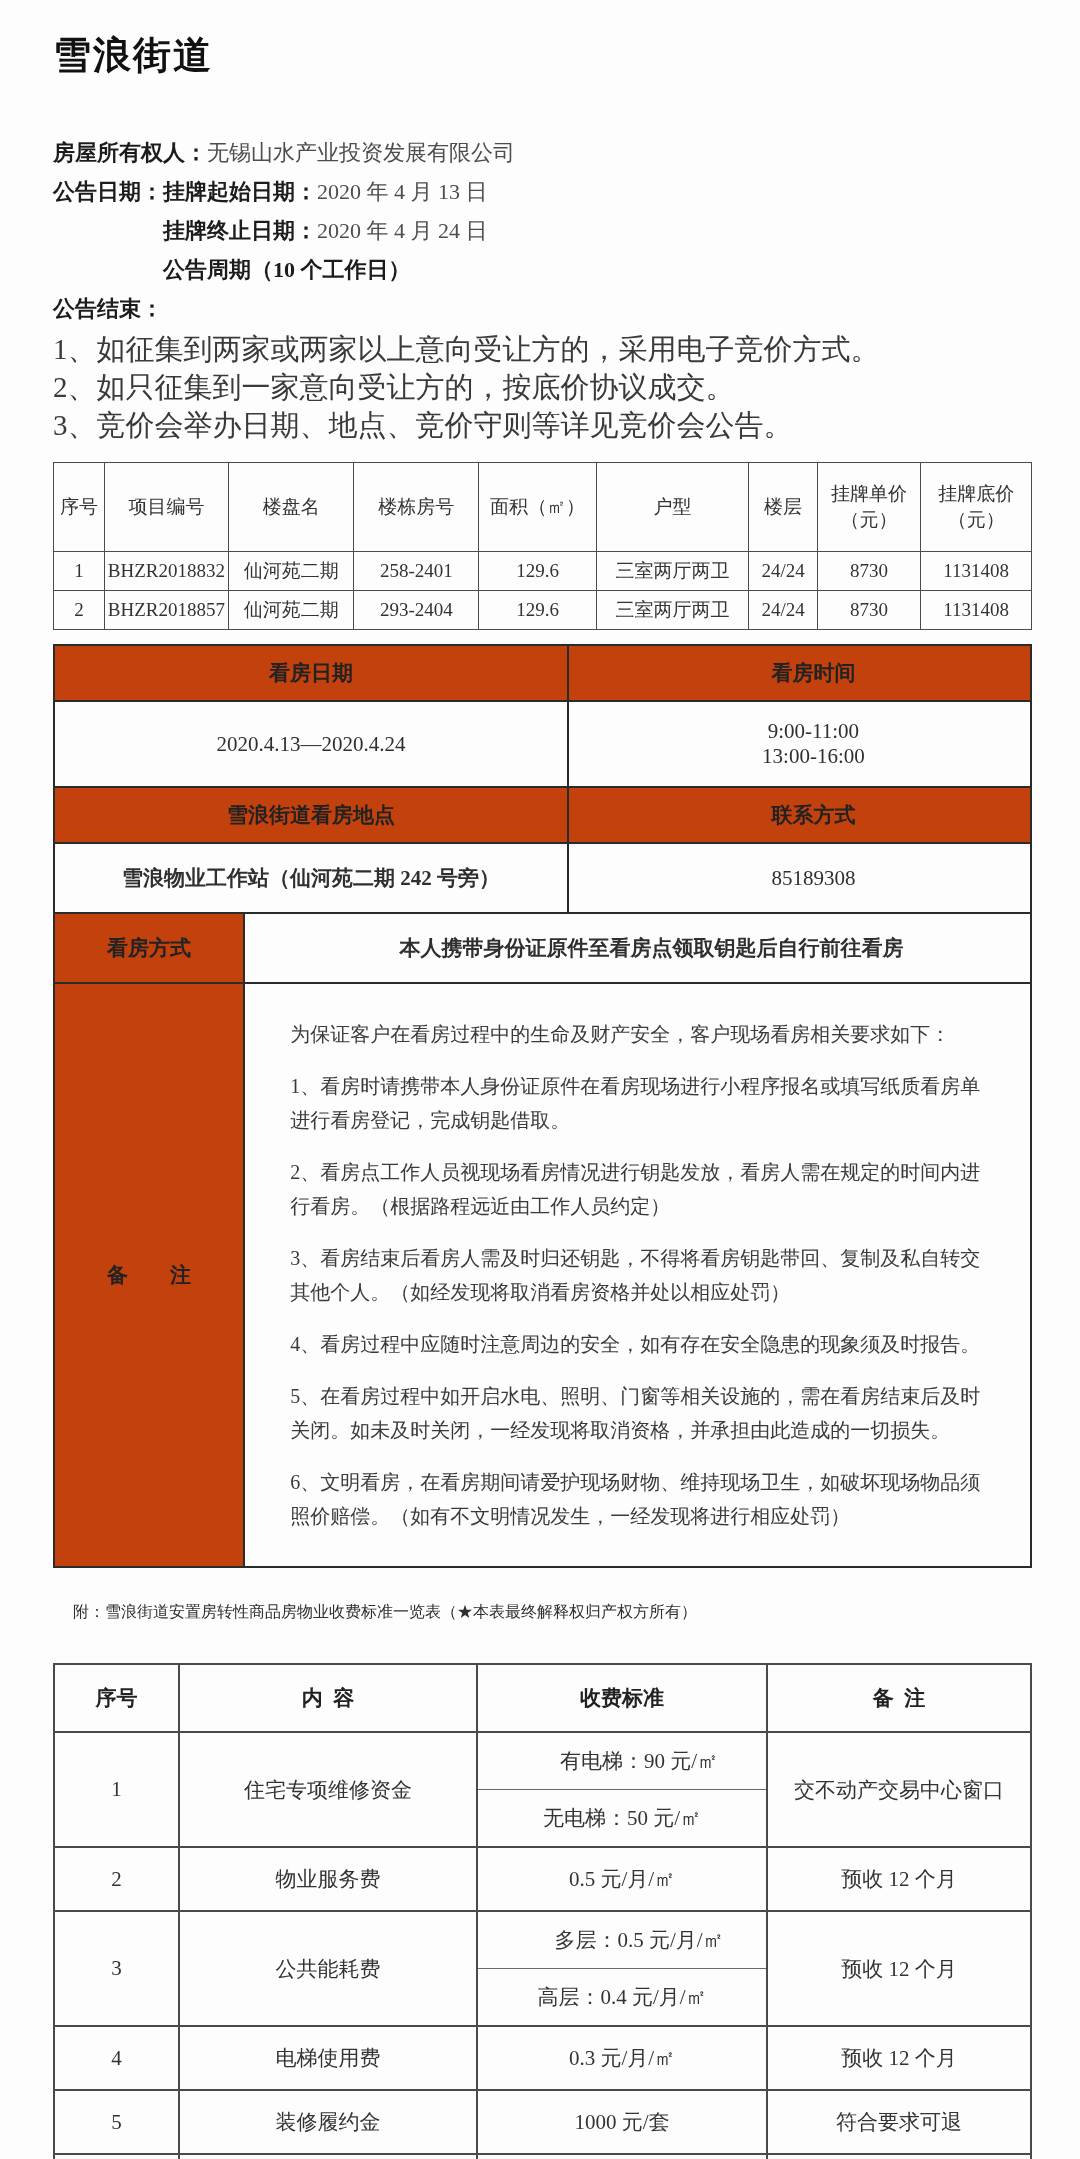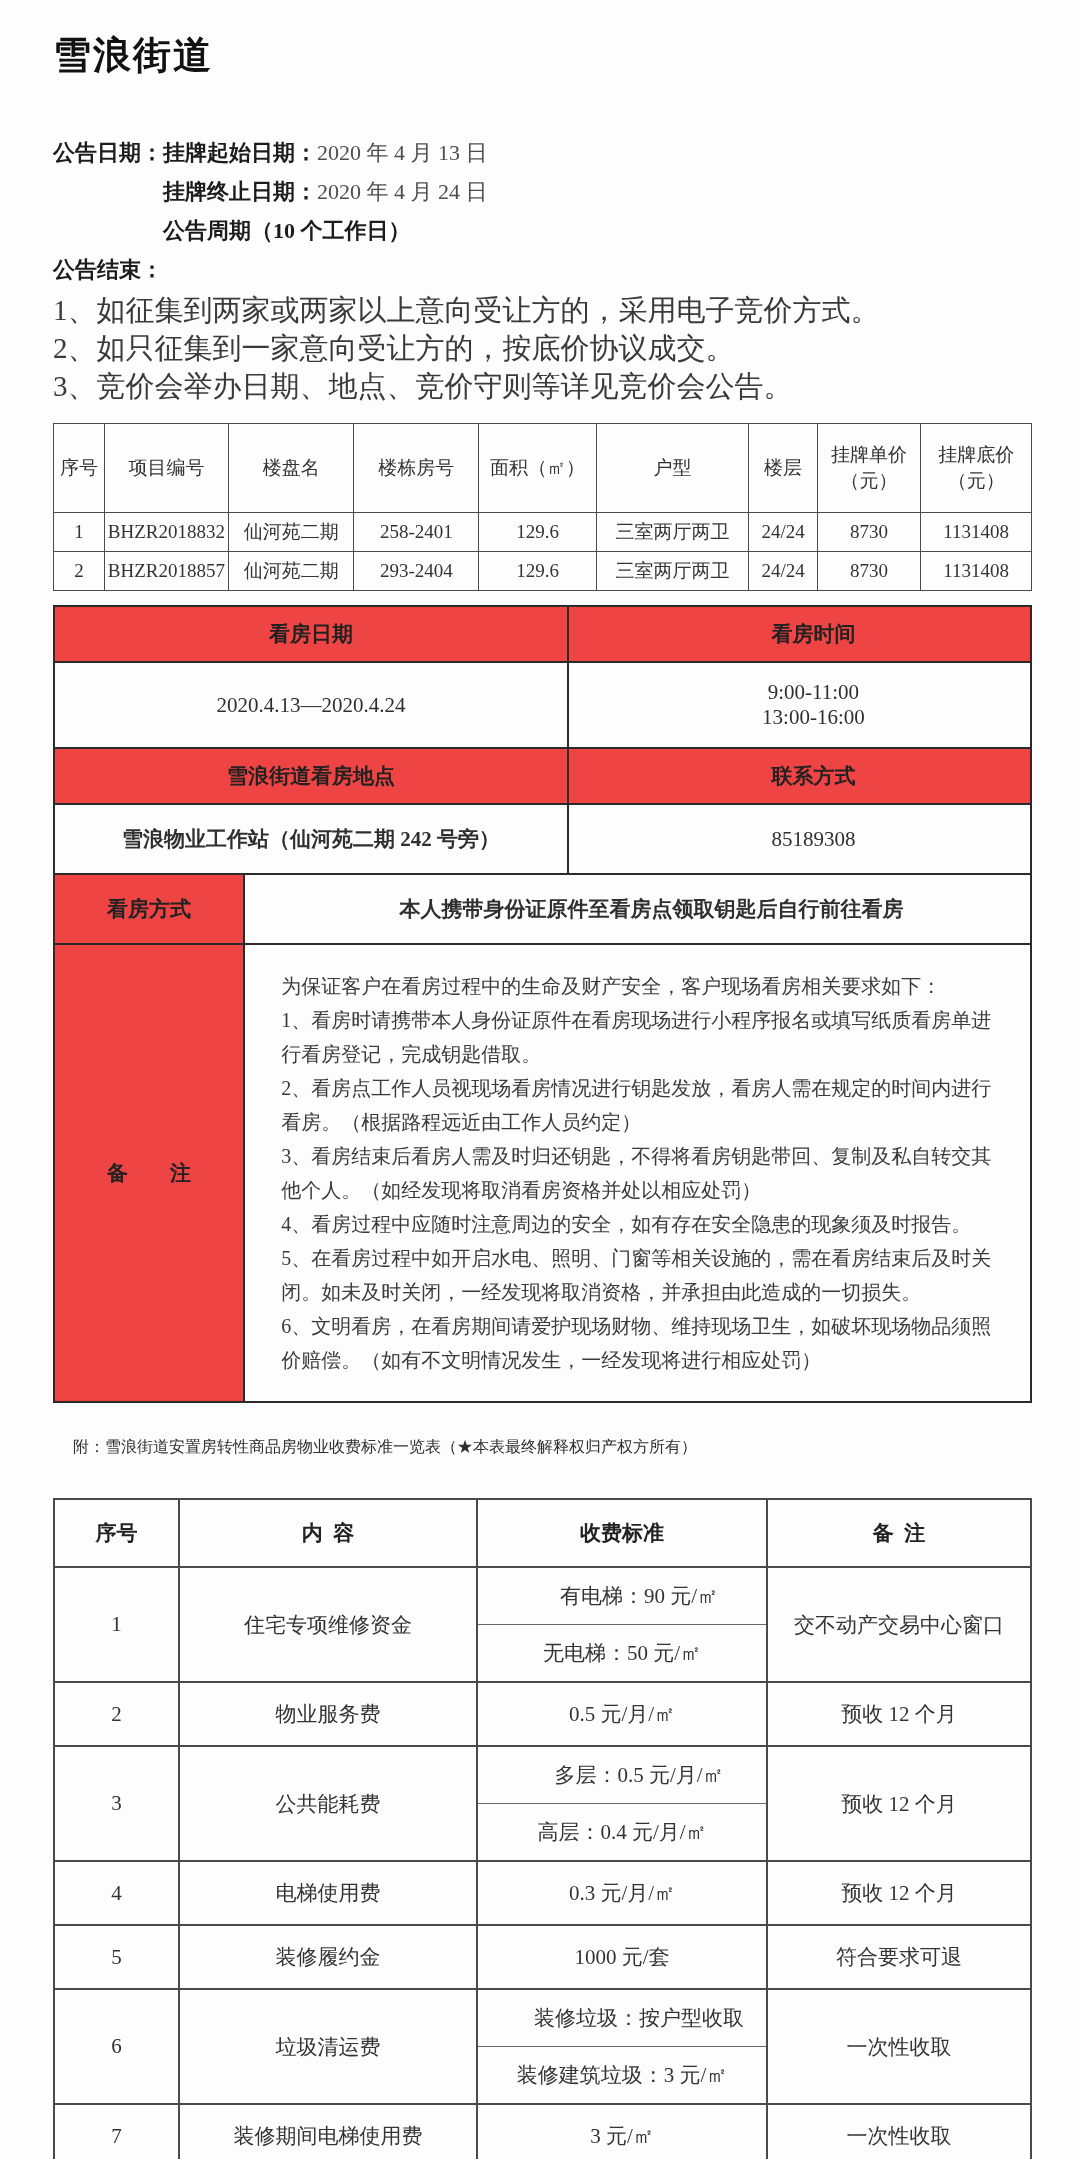--- a/index.html
+++ b/index.html
@@ -40,29 +40,29 @@
   .vtable { border:2px solid #2b2b2b; margin-top:14px; font-size:21px; }
   .vrow { display:grid; border-bottom:2px solid #2b2b2b; }
   .vrow:last-child { border-bottom:none; }
   .cols-2a { grid-template-columns:52.5% 47.5%; }
   .cols-2b { grid-template-columns:19.3% 80.7%; }
   .vcell {
     display:flex; flex-direction:column; justify-content:center; align-items:center;
     text-align:center; padding:6px 8px; color:#2f2f2f;
   }
   .vcell + .vcell { border-left:2px solid #2b2b2b;padding-left:36px; }
-  .gray { background:#ef4444; font-weight:bold; color:#222; }
+  .gray { background:#c2410c; font-weight:bold; color:#222; }
   .h42 { min-height:42px; } .h72 { min-height:72px; }
   .h56 { min-height:56px; }
   .pre { white-space:pre; }
   .bold { font-weight:bold; }
   .remark-content {
     align-items:stretch; text-align:left; padding:24px 26px;
   }
-  .remark-content p { margin:0; font-size:20px; line-height:34px; color:#3a3a3a; }
+  .remark-content p { margin:9px; font-size:20px; line-height:34px; color:#3a3a3a; }
 
   
   .appendix { font-size:16px; color:#2f2f2f; margin:34px 0 0 20px; }
 
   
   table.fees {
     width:100%; border-collapse:collapse; margin-top:40px;
     font-size:21px; color:#333; table-layout:fixed;
   }
   table.fees td {
@@ -76,20 +76,23 @@
   table.fees td.split-b { border-top:1px solid #6a6a6a; }
 </style>
 </head>
 <body>
 
 <div class="page">
 
   <h1 class="title">雪浪街道</h1>
 
   <div>
+    <p class="info-line">
+      <span class="lbl">房屋所有权人：</span><span class="val">无锡山水产业投资发展有限公司</span>
+    </p>
     <p class="info-line">
       <span class="lbl">公告日期：</span><span class="lbl">挂牌起始日期：</span><span class="val">2020 年 4 月 13 日</span>
     </p>
     <p class="info-line indent">
       <span class="lbl">挂牌终止日期：</span><span class="val">2020 年 4 月 24 日</span>
     </p>
     <p class="info-line indent">
       <span class="lbl">公告周期（10 个工作日）</span>
     </p>
     <p class="info-line">

